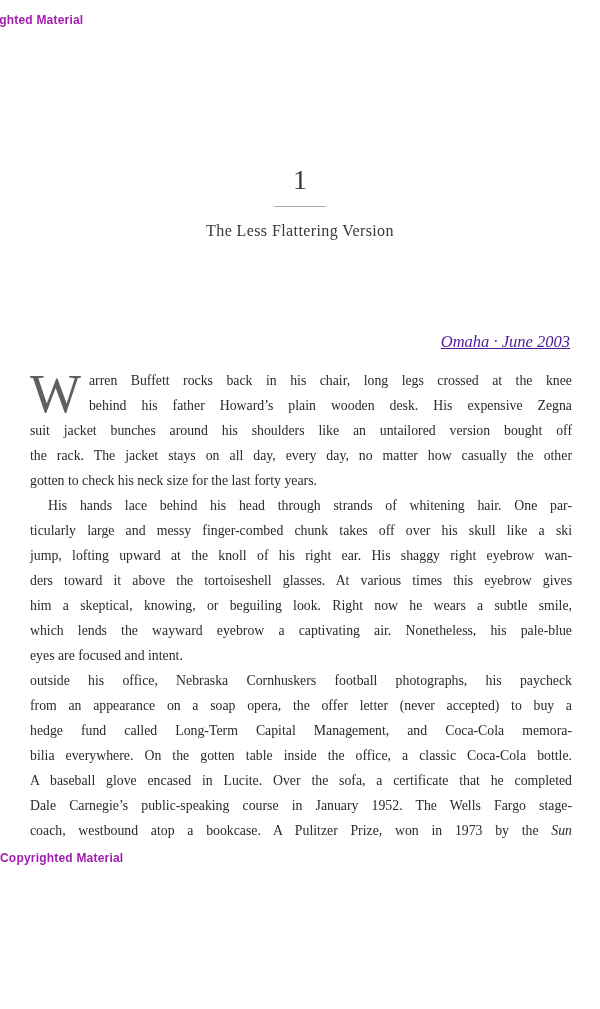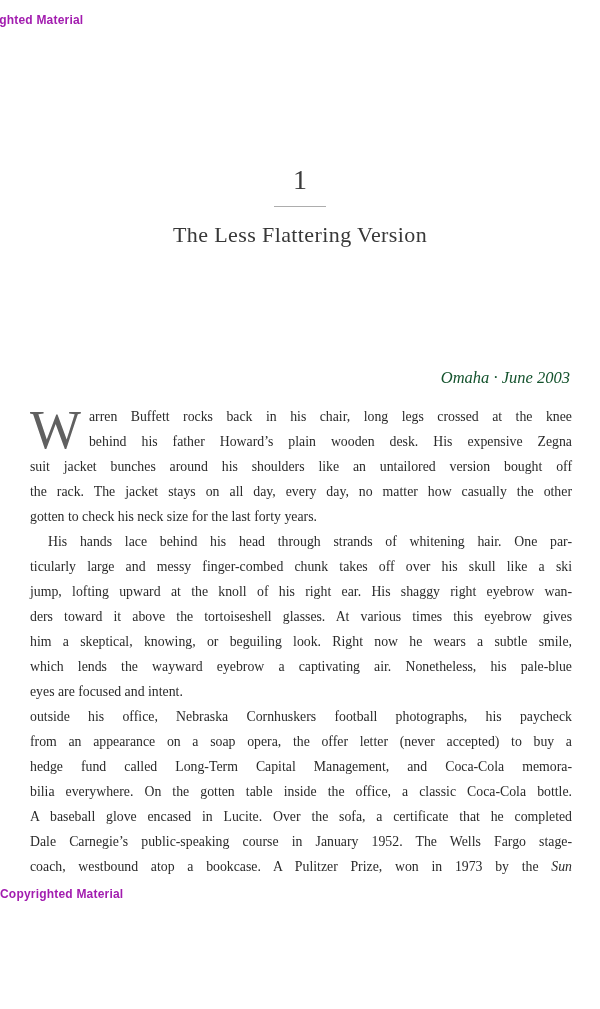--- a/index.html
+++ b/index.html
@@ -44,32 +44,33 @@
     color: #3c3c3c;
   }
   .chapter-divider {
     width: 52px;
     height: 0;
     border-top: 1.5px solid #adadad;
     margin: 11px auto 0 auto;
   }
   .chapter-title {
     margin-top: 15px;
-    font-size: 22px;
+    font-size: 16px;
     font-weight: 400;
     letter-spacing: 0.4px;
     color: #383838;
   }
   .dateline-row {
-    margin-top: 120px;
+    margin-top: 92px;
     text-align: right;
     padding-right: 30px;
     font-style: italic;
     font-size: 16.5px;
-    color: #14532d;
+    color: #4c1d95;
+    text-decoration: underline;
   }
   .body-text {
     margin: 16px 28px 0 30px;
     font-size: 13.8px;
   }
   .paragraph {
     margin: 0;
   }
   .drop-cap {
     float: left;

